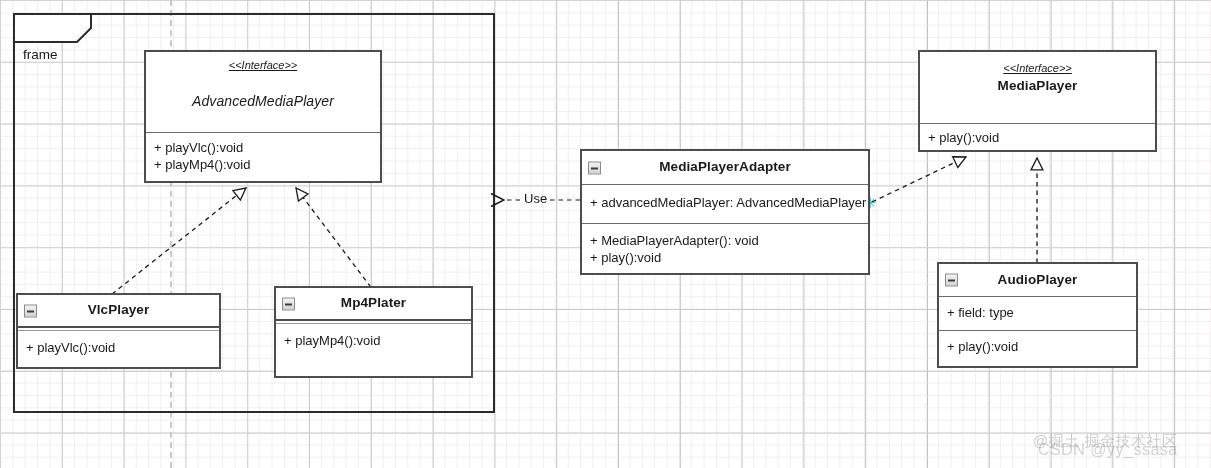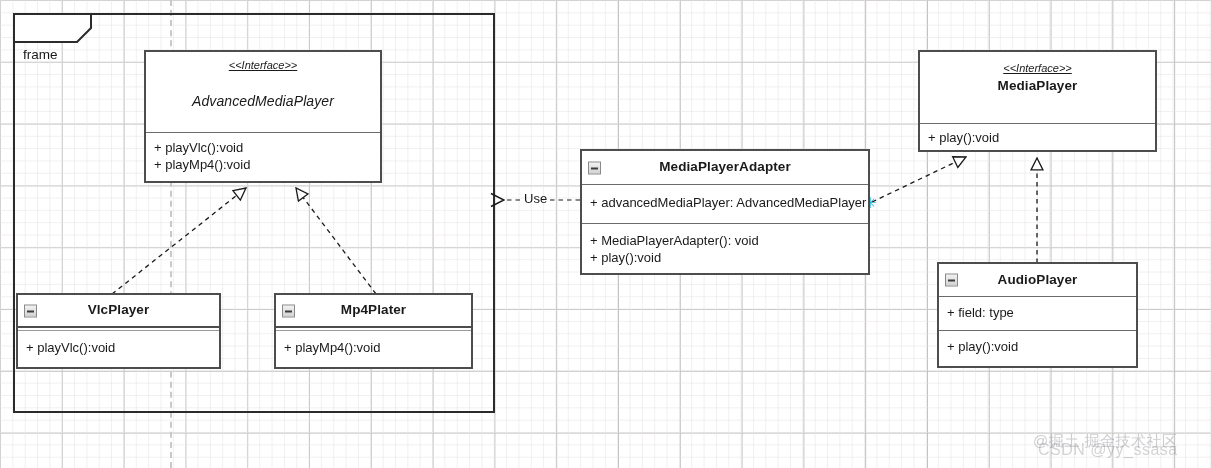--- a/index.html
+++ b/index.html
@@ -255,21 +255,21 @@
     <div class="hdr" style="height:31px; padding-top:7px;">
       <span class="minus"></span>
       <div class="name">VlcPlayer</div>
     </div>
     <div class="sep dbl"></div>
     <div class="compart" style="padding-top:8px;">
       <div class="member">+ playVlc():void</div>
     </div>
   </div>
 
-  <div class="cls" id="box-mp4" style="left:274px; top:293px; width:199px; height:76px;">
+  <div class="cls" id="box-mp4" style="left:274px; top:286px; width:199px; height:92px;">
     <div class="hdr" style="height:31px; padding-top:7px;">
       <span class="minus"></span>
       <div class="name">Mp4Plater</div>
     </div>
     <div class="sep dbl"></div>
     <div class="compart" style="padding-top:8px;">
       <div class="member">+ playMp4():void</div>
     </div>
   </div>
 

